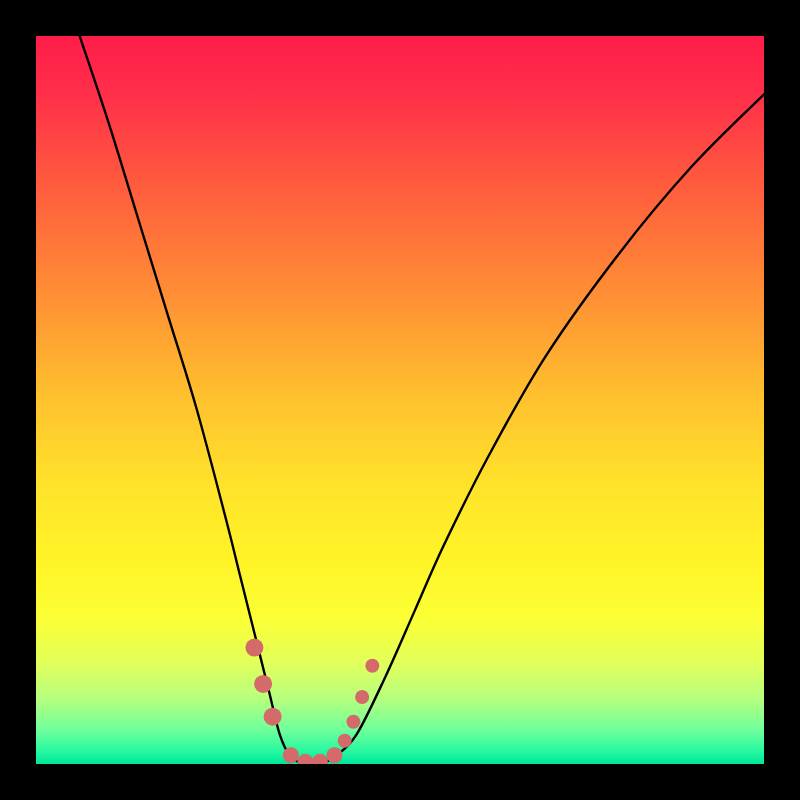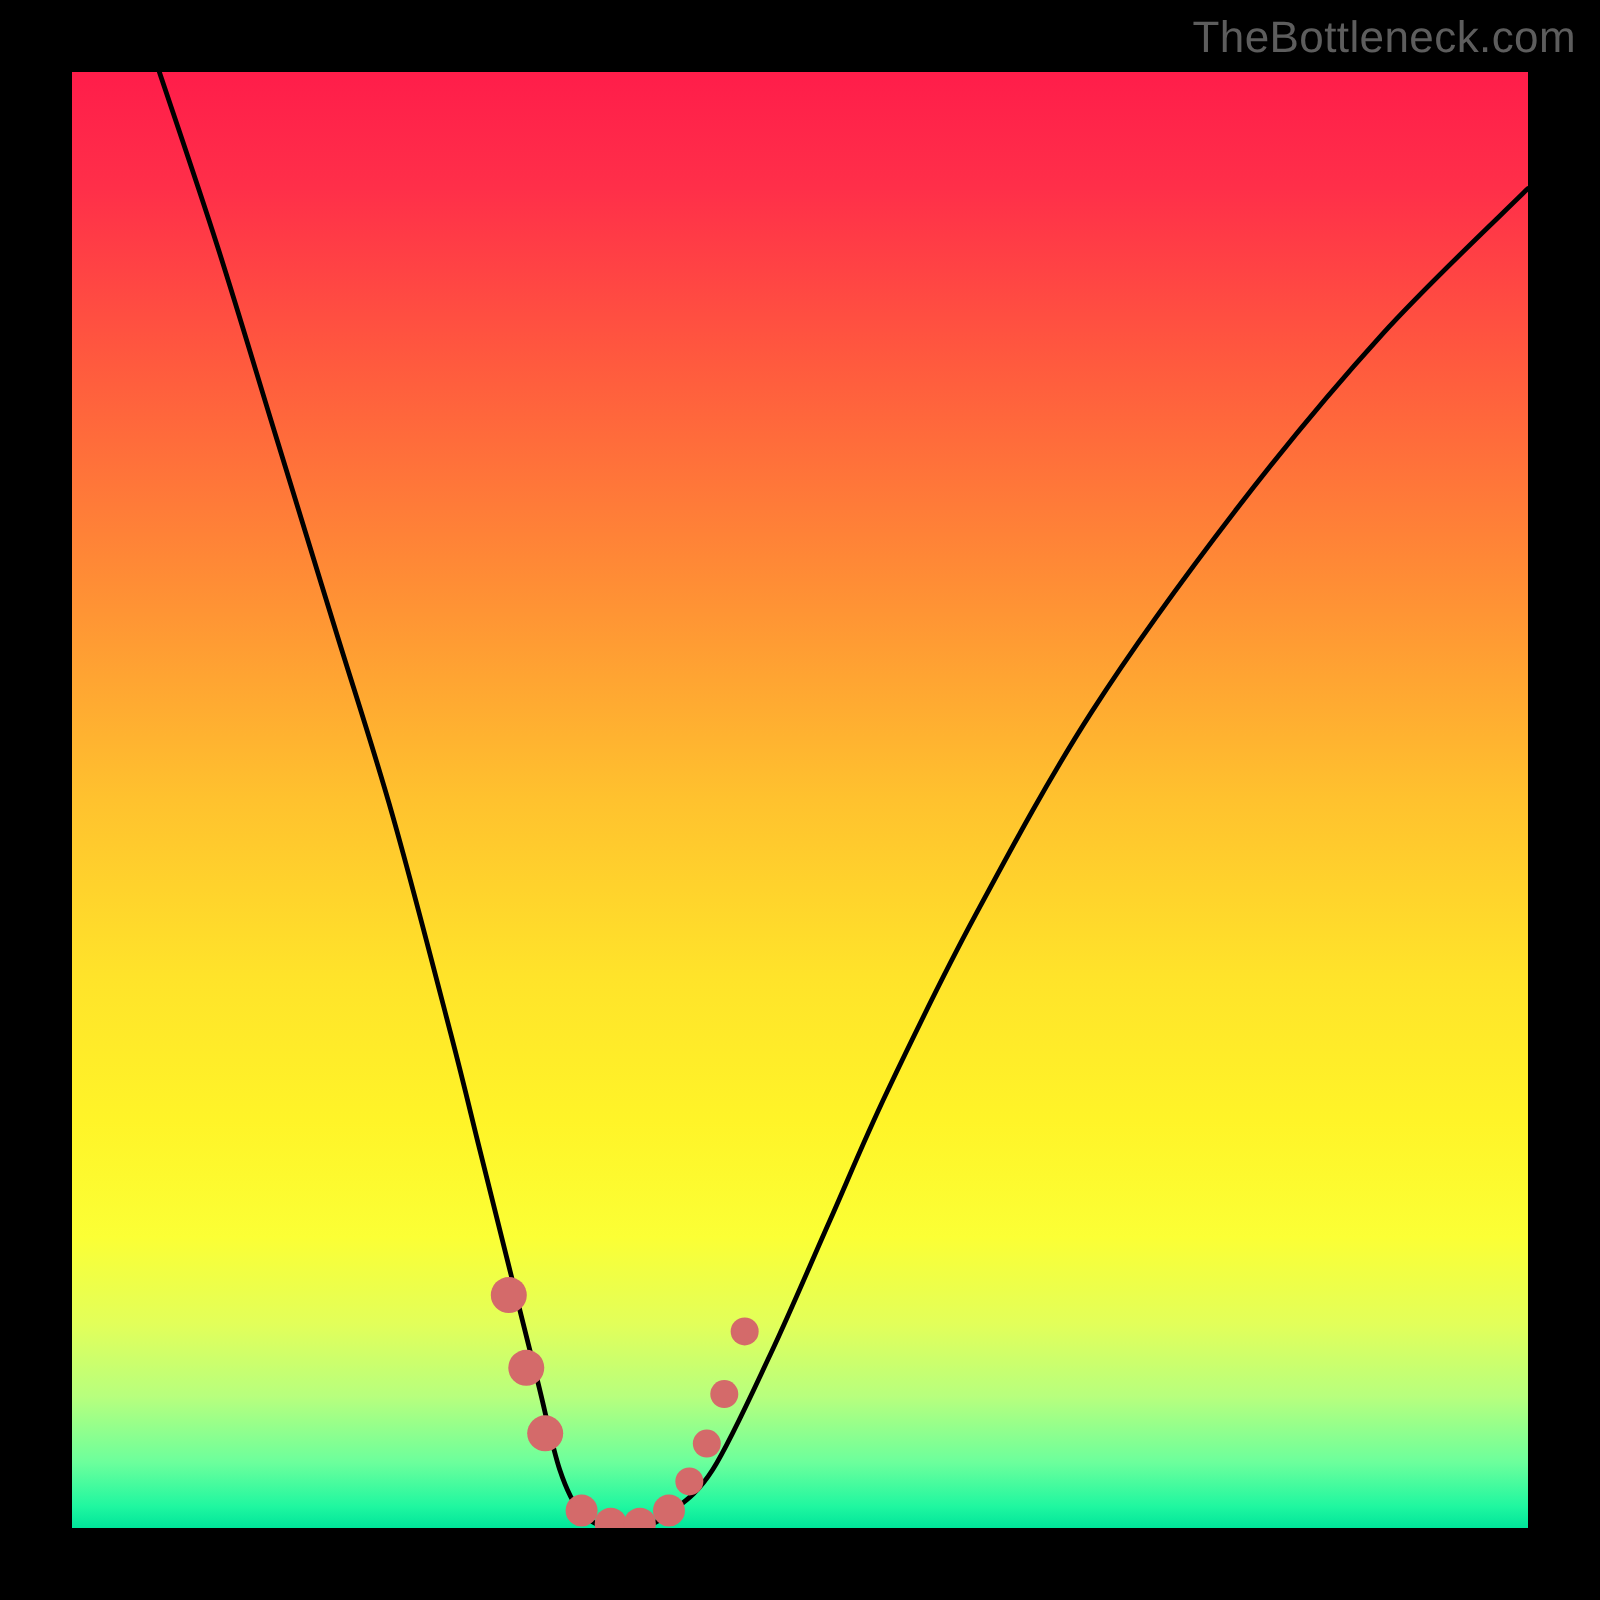--- a/index.html
+++ b/index.html
@@ -35,21 +35,20 @@
     font-weight: 400;
     font-family: Arial, sans-serif;
     letter-spacing: 0.2px;
   }
   svg { display: block; }
 </style>
 </head>
 <body>
 
 <div class="frame">
-  <div class="watermark">TheBottleneck.com</div>
   <div class="plot">
     <svg id="chart-svg" width="728" height="728" viewBox="0 0 728 728" preserveAspectRatio="none">
       <defs>
         <linearGradient id="bg-grad" x1="0" y1="0" x2="0" y2="1">
             <stop offset="0%" stop-color="#ff1d4a"></stop>
             <stop offset="8%" stop-color="#ff2f49"></stop>
             <stop offset="20%" stop-color="#ff5a3e"></stop>
             <stop offset="35%" stop-color="#ff8d35"></stop>
             <stop offset="50%" stop-color="#ffc22e"></stop>
             <stop offset="62%" stop-color="#ffe32a"></stop>

